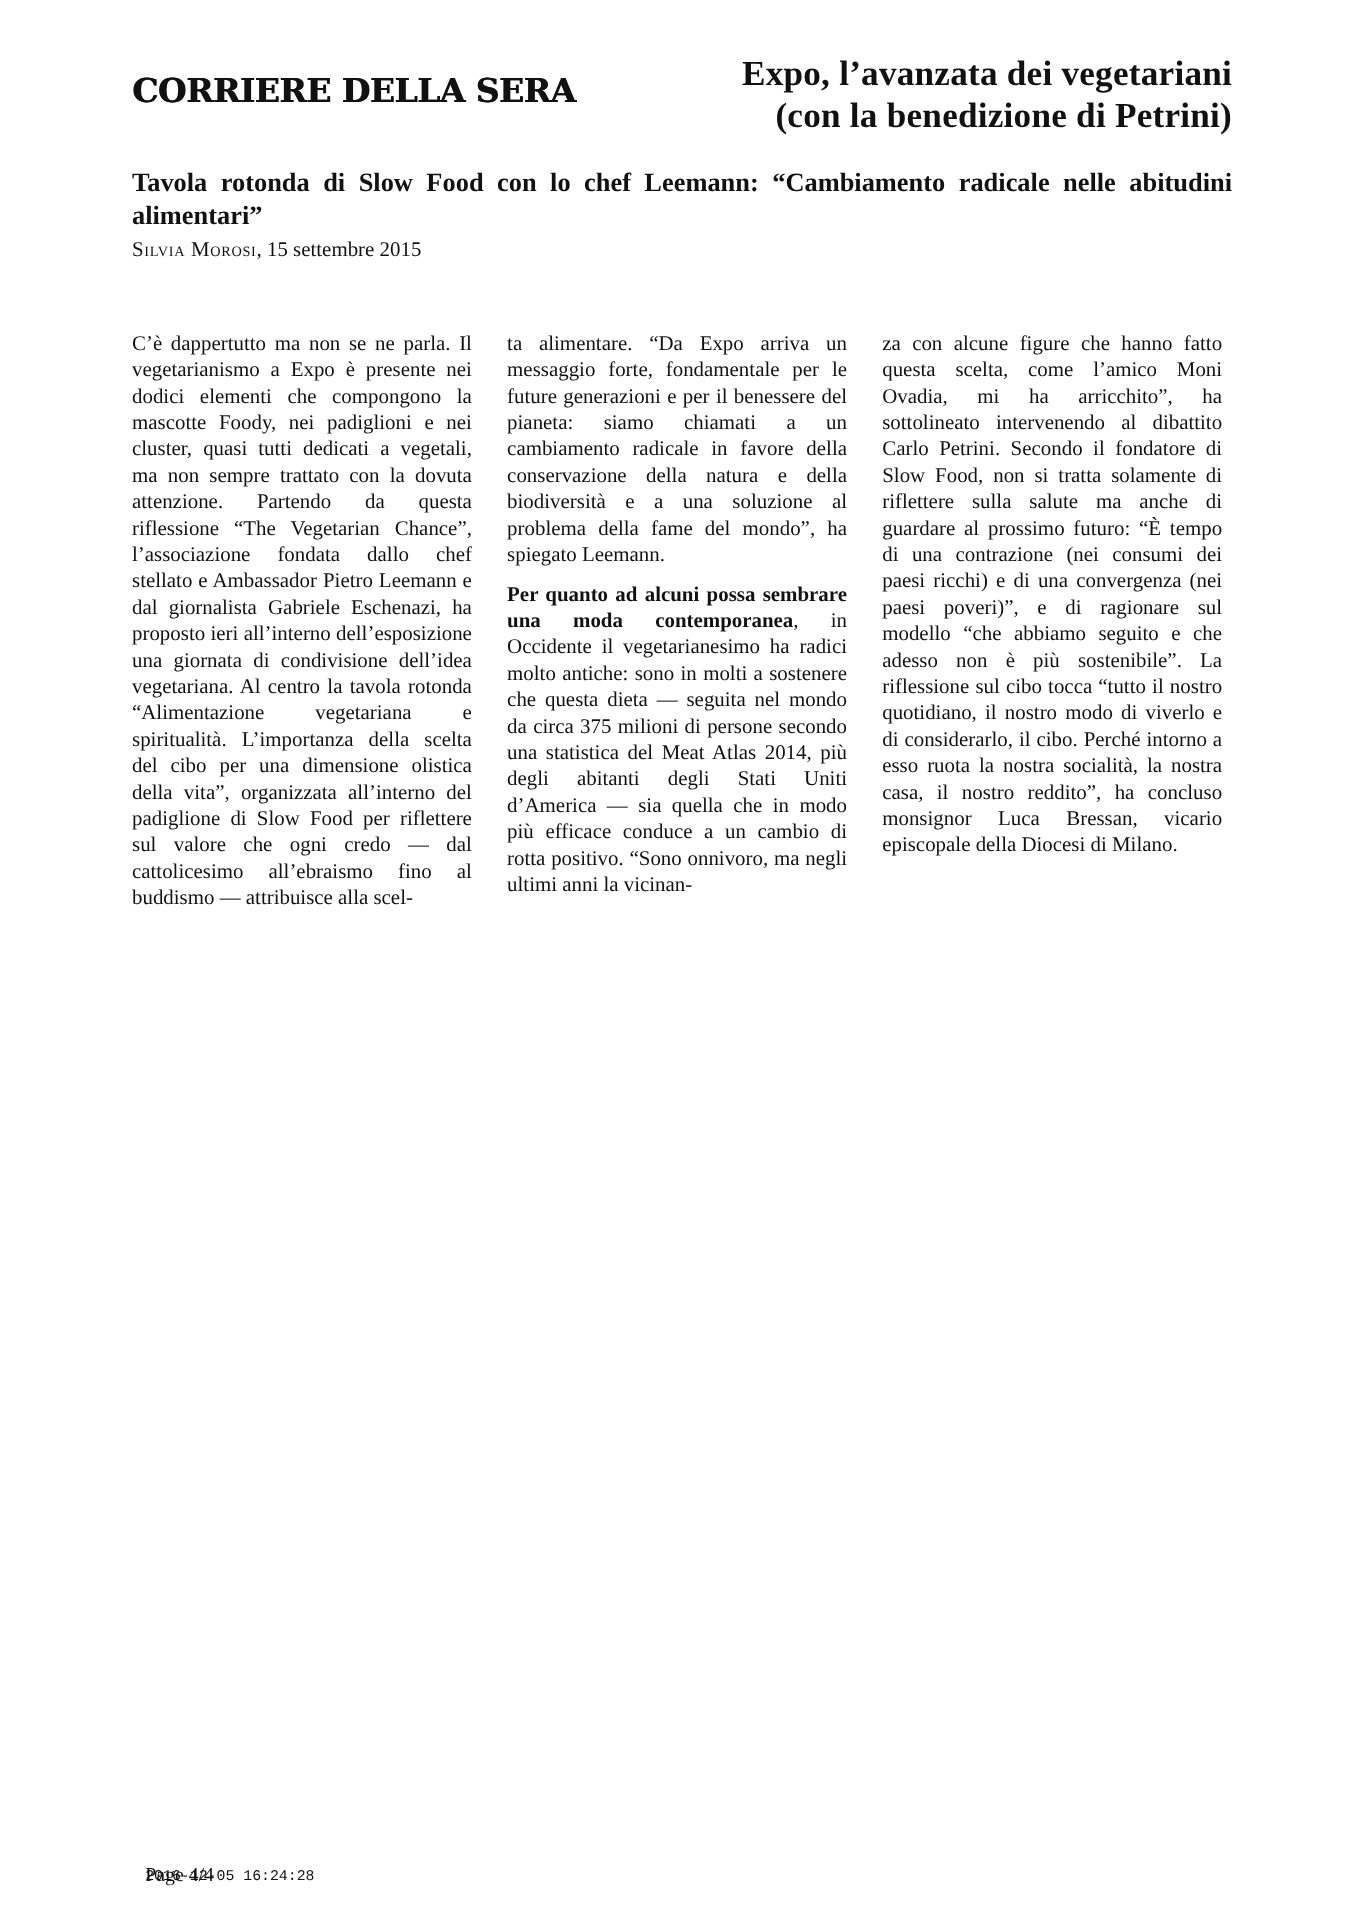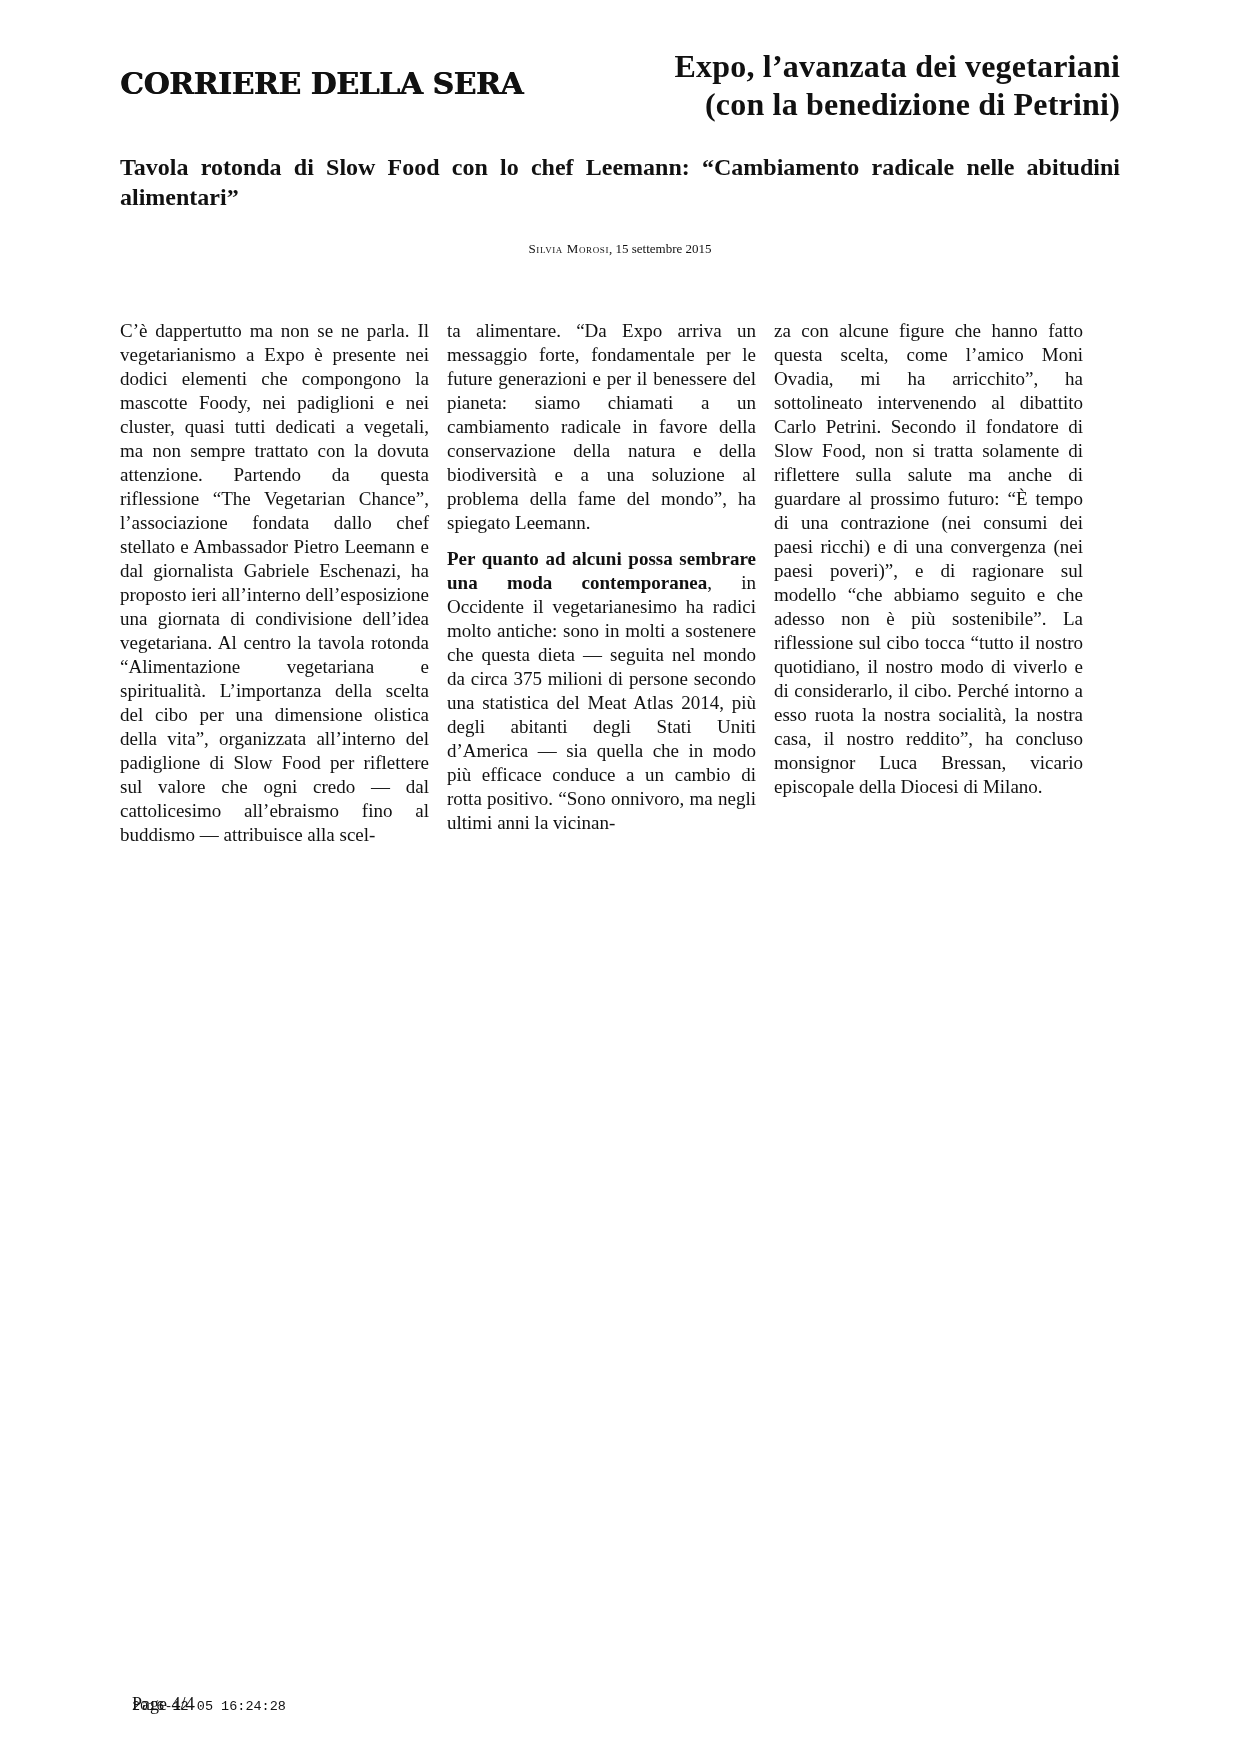--- a/index.html
+++ b/index.html
@@ -41,31 +41,31 @@
     letter-spacing: 0.2px;
   }
   .subheading {
     margin-top: 28px;
     font-size: 24px;
     font-weight: bold;
     line-height: 1.28;
     text-align: justify;
   }
   .byline {
-    margin-top: 28px;
-    text-align: center;
-    font-size: 13px;
+    margin-top: 4px;
+    text-align: left;
+    font-size: 19px;
   }
   .byline .author {
     font-variant: small-caps;
     letter-spacing: 0.6px;
   }
   .columns {
     display: flex;
-    gap: 18px;
+    gap: 32px;
     margin-top: 62px;
   }
   .col {
     width: 309px;
     flex: 0 0 auto;
   }
   .col p {
     font-size: 19px;
     line-height: 24px;
     text-align: justify;

